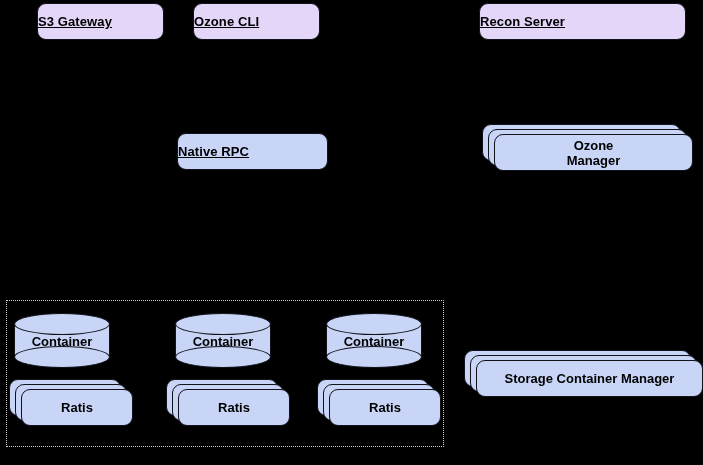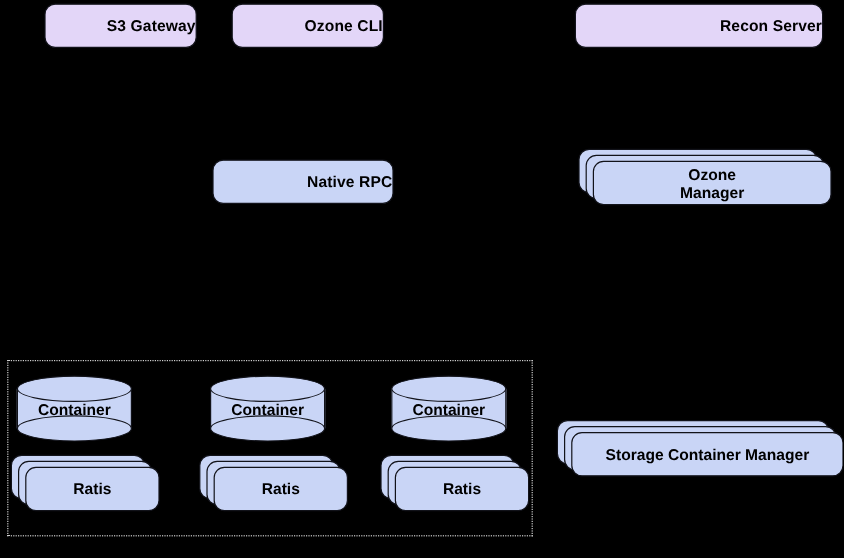--- a/index.html
+++ b/index.html
@@ -19,27 +19,28 @@
     overflow: hidden;
   }
 
   .rrect {
     position: absolute;
     box-sizing: border-box;
     border: 1px solid #12131a;
     border-radius: 9px;
     display: flex;
     align-items: center;
-    justify-content: flex-end;
+    justify-content: flex-start;
     text-align: center;
     color: #000000;
     font-weight: bold;
     font-size: 13px;
     line-height: 15px;
     letter-spacing: 0.1px;
+    text-decoration: underline;
   }
 
   .fill-purple  { background: #e3d6f8; }
   .fill-blue    { background: #c9d5f6; }
   .fill-select  { background: #4691da; border-color: #1b4a7a; }
 
   
   .stack {
     position: absolute;
     box-sizing: border-box;

